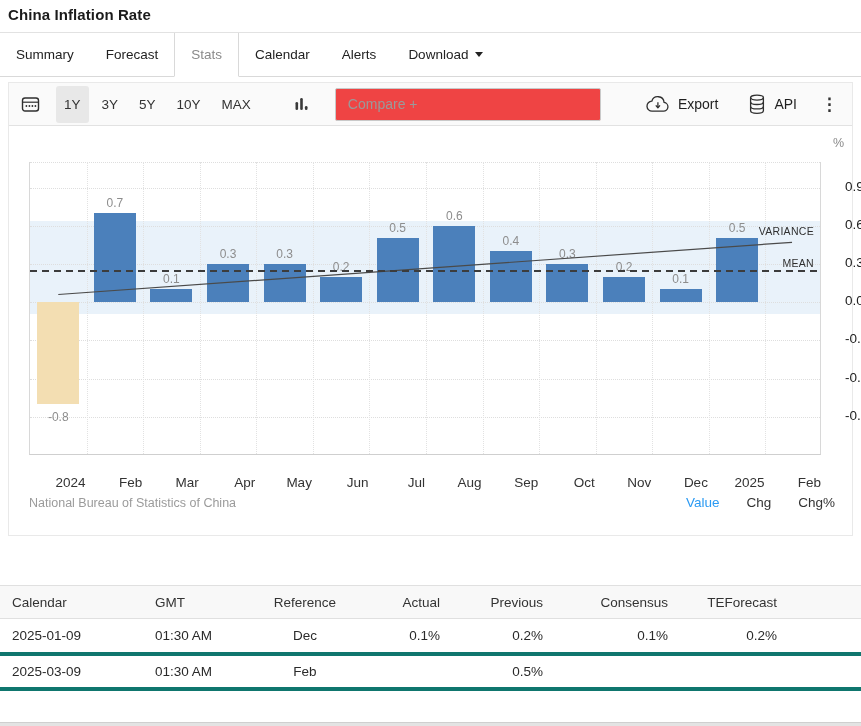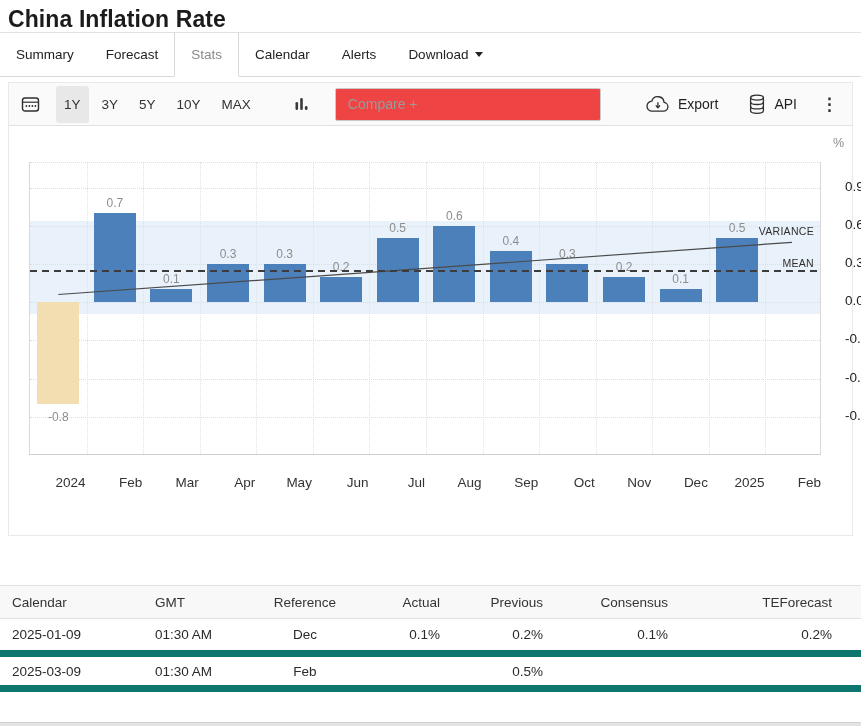--- a/index.html
+++ b/index.html
@@ -3,21 +3,21 @@
 <meta charset="utf-8">
 <style>
   * { box-sizing: border-box; margin: 0; padding: 0; }
   html,body { width: 861px; height: 726px; }
   body {
     position: relative; background: #fff; overflow: hidden;
     font-family: "Liberation Sans", sans-serif; color: #222;
   }
   
   .hdr { position: absolute; top:0; left:0; right:0; height:33px; border-bottom:1px solid #e2e2e2; }
-  .title { font-size:23px; font-weight:bold; color:#1b1b1b; padding:6px 0 0 8px; letter-spacing:.1px; }
+  .title { font-size:15px; font-weight:bold; color:#1b1b1b; padding:6px 0 0 8px; letter-spacing:.1px; }
   
   .tabs { position:absolute; top:33px; left:0; right:0; height:44px; border-bottom:1px solid #d9d9d9; display:flex; align-items:stretch; background:#fff; }
   .tab { display:flex; align-items:center; padding:0 16px; font-size:13.5px; color:#222; cursor:pointer; background:transparent; border:none; font-family:inherit; }
   .tab.active { color:#8a8a8a; background:#fff; border-left:1px solid #d9d9d9; border-right:1px solid #d9d9d9; margin-bottom:-1px; border-bottom:1px solid #fff; z-index:2; }
   .caret { display:inline-block; width:0; height:0; border-left:4px solid transparent; border-right:4px solid transparent; border-top:5px solid #222; margin-left:7px; }
   
   .panel { position:absolute; top:82px; left:8px; width:845px; height:454px; border:1px solid #e9e9e9; background:#fff; }
   .toolbar { position:absolute; top:0; left:0; right:0; height:43px; border-bottom:1px solid #e2e2e2; background:#fafafa; display:flex; align-items:center; padding:0 12px; }
   .icon-btn, .tool-btn, .kebab, .range { background:transparent; border:none; cursor:pointer; font-family:inherit; color:#2f2f2f; display:flex; align-items:center; }
   .ranges { display:flex; align-items:center; margin-left:16px; gap:5px; }
@@ -47,26 +47,26 @@
   .xtick { position:absolute; top:12px; text-align:right; font-size:13.5px; color:#333; }
   .chart-footer { position:absolute; left:20px; top:412px; width:806px; display:flex; justify-content:space-between; align-items:center; }
   .source { font-size:12.5px; color:#9b9b9b; }
   .links { display:flex; gap:27px; font-size:13.5px; }
   .link { color:#333; text-decoration:none; cursor:pointer; }
   .link.active { color:#2b9af3; }
   
   .datatable { position:absolute; top:585px; left:0; width:861px; }
   table { width:100%; border-collapse:collapse; font-size:13.5px; color:#2a2a2a; table-layout:fixed; }
   thead th { background:#f8f8f8; border-top:1px solid #e0e0e0; border-bottom:1px solid #e0e0e0; height:33px; font-weight:normal; color:#333; }
-  tbody td { height:35px; border-bottom:7px solid #0f766e; }
+  tbody td { height:35px; border-bottom:4px solid #0f766e; }
   th:nth-child(1), td:nth-child(1) { text-align:left; padding-left:12px; }
   th:nth-child(2), td:nth-child(2) { text-align:left; padding-left:10px; }
   th:nth-child(3), td:nth-child(3) { text-align:center; }
   th:nth-child(n+4), td:nth-child(n+4) { text-align:right; }
-  th:nth-child(7), td:nth-child(7) { padding-right:29px; }
+  th:nth-child(7), td:nth-child(7) { padding-right:84px; }
   .bottom-strip { position:absolute; bottom:0; left:0; width:100%; height:4px; background:#e3e3e3; border-top:1px solid #cfcfcf; }
   svg { display:block; }
 </style>
 </head>
 <body>
 
 <header class="hdr">
   <h1 class="title">China Inflation Rate</h1>
 </header>
 
@@ -213,20 +213,28 @@
       <div class="xtick" style="left:339.4px;width:56.6px">Jul</div>
       <div class="xtick" style="left:396.0px;width:56.6px">Aug</div>
       <div class="xtick" style="left:452.6px;width:56.6px">Sep</div>
       <div class="xtick" style="left:509.1px;width:56.6px">Oct</div>
       <div class="xtick" style="left:565.7px;width:56.6px">Nov</div>
       <div class="xtick" style="left:622.3px;width:56.6px">Dec</div>
       <div class="xtick" style="left:678.9px;width:56.6px">2025</div>
       <div class="xtick" style="left:735.4px;width:56.6px">Feb</div>
     </div>
 
+  <div class="chart-footer">
+    <span class="source">National Bureau of Statistics of China</span>
+    <div class="links">
+      <a class="link active">Value</a>
+      <a class="link">Chg</a>
+      <a class="link">Chg%</a>
+    </div>
+  </div>
 </section>
 
 <section class="datatable">
   <table>
     <colgroup>
       <col style="width:145px">
         <col style="width:105px">
         <col style="width:110px">
         <col style="width:80px">
       <col style="width:103px">

